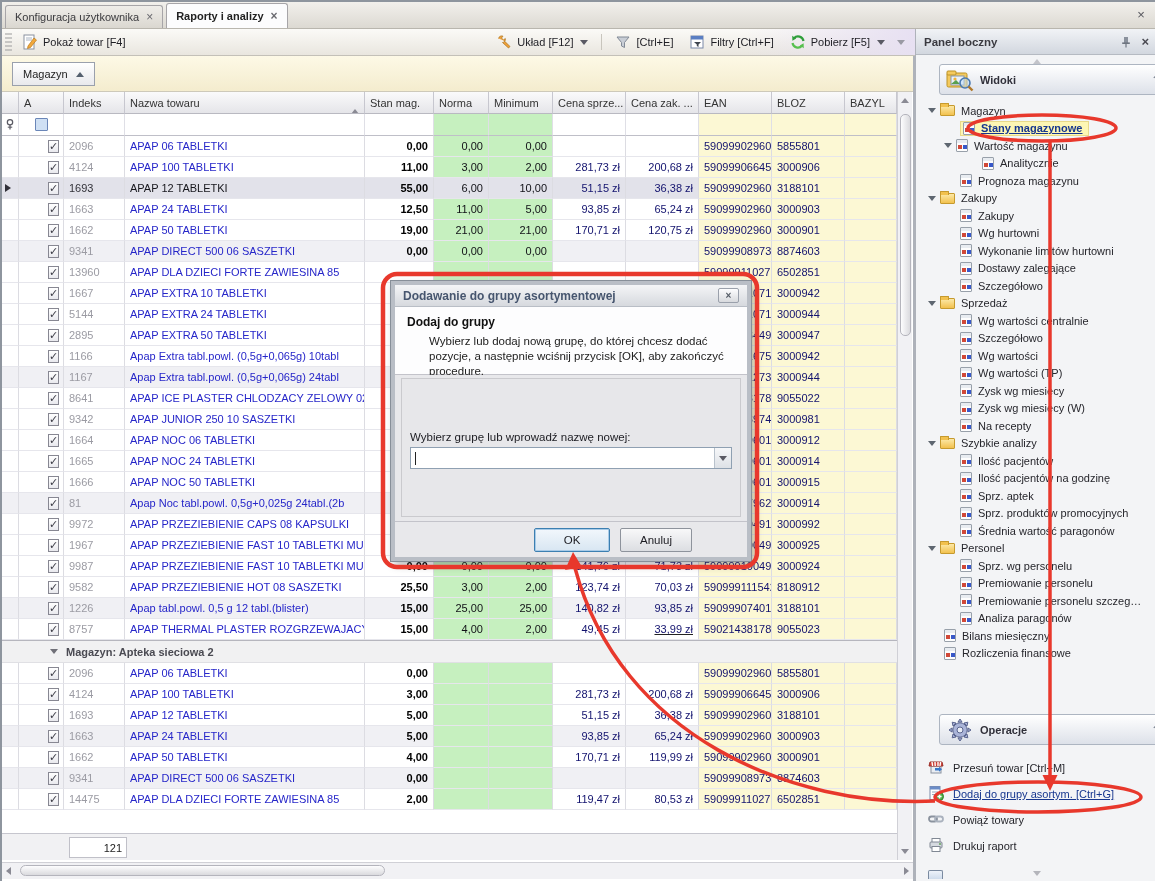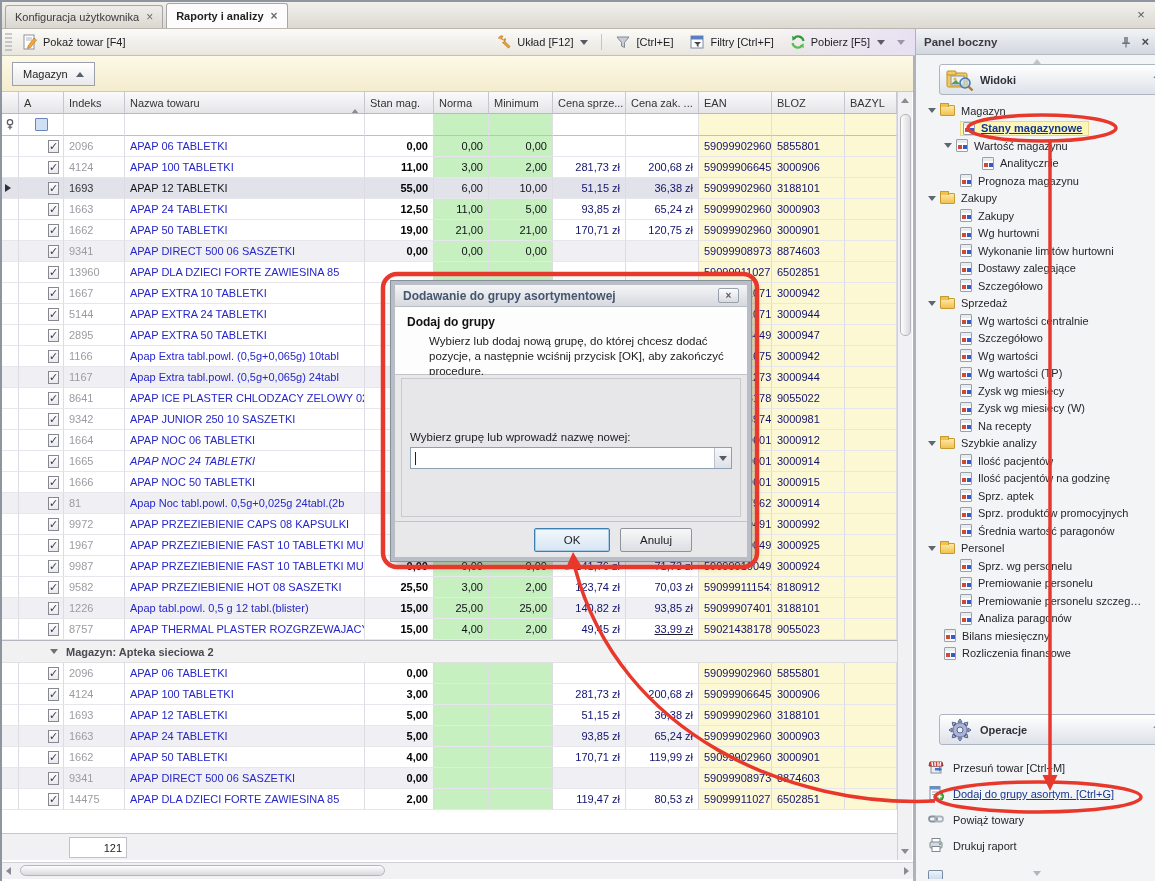--- a/index.html
+++ b/index.html
@@ -820,21 +820,21 @@
         </div>
       </div>
       <div class="row">
         <div class="cell" style="width: 17px; padding: 0px;"></div>
         <div class="cell" style="width: 45px;">
           <span class="chk">✓</span>
         </div>
         <div class="cell" style="width: 61px;">
           <span class="t-idx">1665</span>
         </div>
-        <div class="cell" style="width: 240px; font-style: italic;">
+        <div class="cell" style="width: 240px;">
           <span class="t-name">APAP NOC 24 TABLETKI</span>
         </div>
         <div class="cell r" style="width: 69px;">
           <span class="t-stan"></span>
         </div>
         <div class="cell r green" style="width: 55px;">
           <span class="t-num"></span>
         </div>
         <div class="cell r green" style="width: 64px;">
           <span class="t-num"></span>

